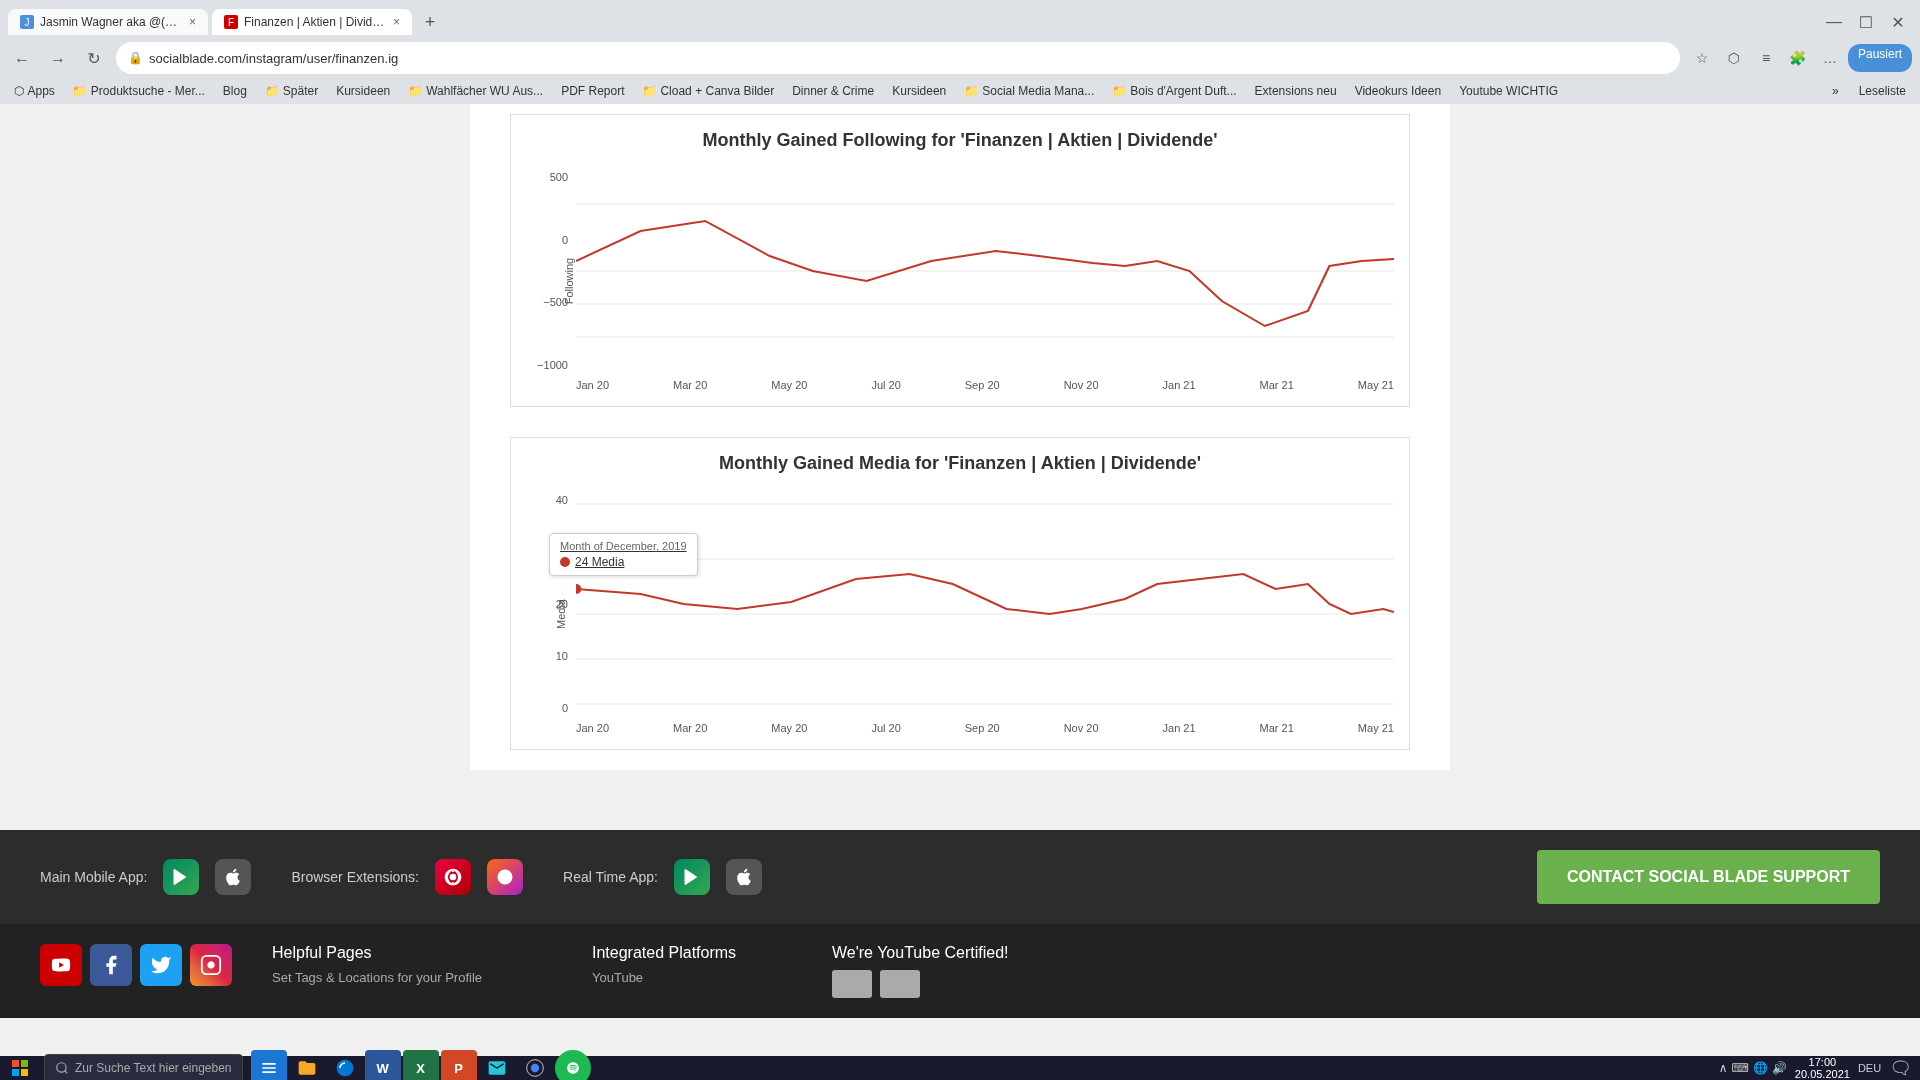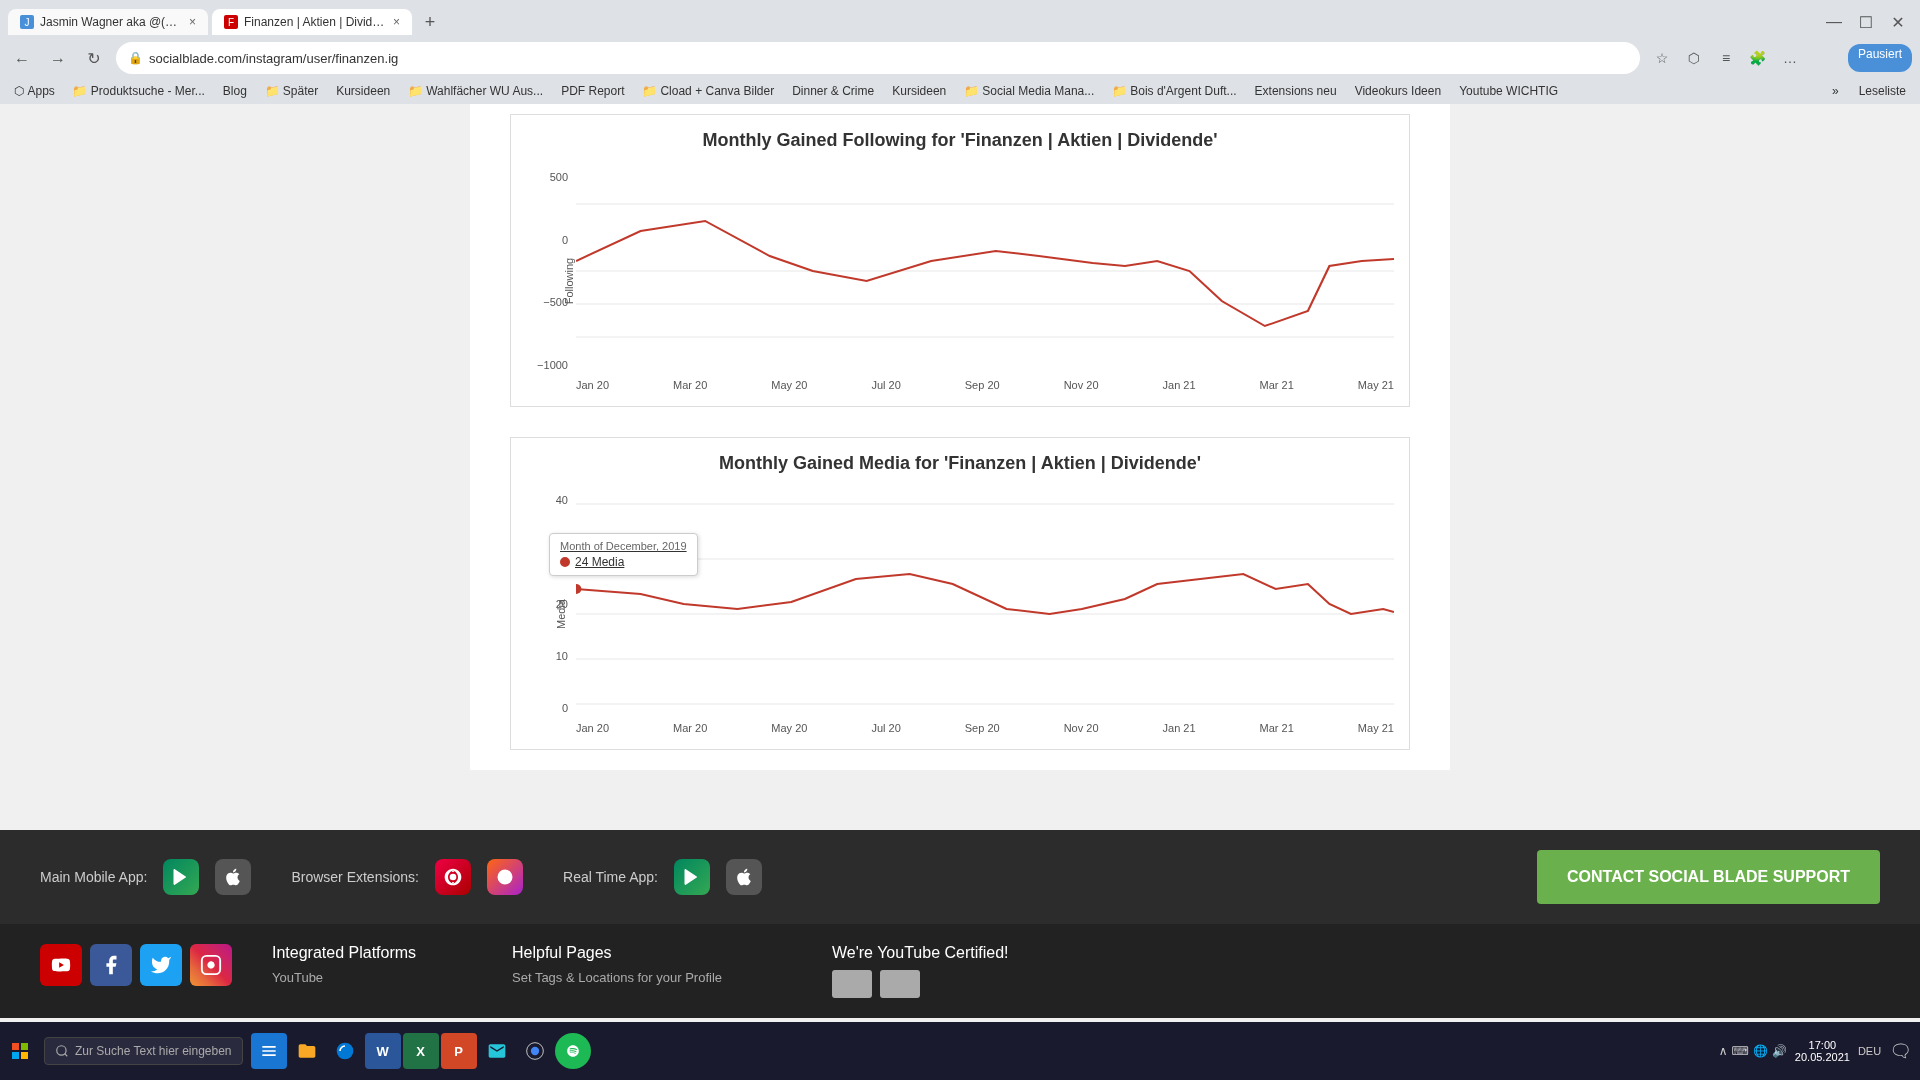--- a/index.html
+++ b/index.html
@@ -13,21 +13,21 @@
     .tab-favicon { width: 14px; height: 14px; border-radius: 2px; }
     .tab-title { flex: 1; white-space: nowrap; overflow: hidden; text-overflow: ellipsis; font-size: 12px; }
     .tab-close { font-size: 12px; color: #666; cursor: pointer; }
     .new-tab-btn { width: 28px; height: 28px; display: flex; align-items: center; justify-content: center; border-radius: 50%; font-size: 18px; color: #555; cursor: pointer; }
     .address-bar { display: flex; align-items: center; background: #dee1e6; padding: 6px 8px; gap: 8px; }
     .nav-btn { width: 28px; height: 28px; display: flex; align-items: center; justify-content: center; border-radius: 50%; cursor: pointer; font-size: 16px; color: #555; }
     .url-bar { flex: 1; height: 32px; background: #fff; border-radius: 16px; display: flex; align-items: center; padding: 0 12px; font-size: 13px; color: #333; }
     .url-icon { margin-right: 6px; color: #666; font-size: 12px; }
     .address-icons { display: flex; gap: 4px; }
     .address-icon { width: 28px; height: 28px; display: flex; align-items: center; justify-content: center; border-radius: 50%; cursor: pointer; font-size: 14px; color: #555; }
-    .profile-btn { background: #4a90d9; border-radius: 12px; padding: 3px 10px; color: #fff; font-size: 12px; cursor: pointer; margin-left: 40px; }
+    .profile-btn { background: #4a90d9; border-radius: 12px; padding: 3px 10px; color: #fff; font-size: 12px; cursor: pointer; }
     .bookmarks-bar { display: flex; align-items: center; background: #dee1e6; padding: 2px 8px 4px; gap: 6px; font-size: 12px; }
     .bookmark-item { display: flex; align-items: center; gap: 3px; padding: 2px 6px; border-radius: 4px; cursor: pointer; white-space: nowrap; color: #333; }
     .bookmarks-more { margin-left: auto; padding: 2px 8px; cursor: pointer; }
     .chart-title { text-align: center; font-size: 18px; font-weight: bold; color: #333; margin-bottom: 20px; }
 
     
     .tooltip-box { position: absolute; top: 95px; left: 38px; background: #fff; border: 1px solid #ccc; border-radius: 4px; padding: 6px 10px; font-size: 12px; color: #333; z-index: 10; box-shadow: 1px 1px 4px rgba(0,0,0,0.15); text-decoration: underline; }
     .tooltip-header { font-size: 11px; color: #666; margin-bottom: 3px; }
     .tooltip-value { display: flex; align-items: center; gap: 5px; }
     .tooltip-dot { width: 10px; height: 10px; border-radius: 50%; background: #c0392b; border: 2px solid #c0392b; }
@@ -44,21 +44,21 @@
     .youtube-icon { background: #c00; }
     .facebook-icon { background: #3b5998; }
     .twitter-icon { background: #1da1f2; }
     .instagram-icon { background: linear-gradient(45deg, #f09433, #e6683c, #dc2743, #cc2366, #bc1888); }
     .footer-links-title { color: #fff; font-size: 16px; margin-bottom: 8px; }
     .footer-link { color: #aaa; font-size: 13px; margin-bottom: 4px; }
     .yt-certified-logo { display: flex; gap: 8px; margin-top: 8px; }
     .yt-logo-box { width: 40px; height: 28px; background: #aaa; border-radius: 3px; }
 
     
-    .taskbar { position: fixed; bottom: 0; left: 0; right: 0; height: 58px; background: #1a1a2e; display: flex; align-items: center; z-index: 100; }
+    .taskbar { position: fixed; bottom: 0; left: 0; right: 0; height: 24px; background: #1a1a2e; display: flex; align-items: center; z-index: 100; }
     .taskbar-start { width: 40px; height: 40px; display: flex; align-items: center; justify-content: center; }
     .taskbar-search { display: flex; align-items: center; background: #2a2a3e; border: 1px solid #444; border-radius: 4px; padding: 2px 10px; margin: 0 4px; gap: 6px; height: 28px; }
     .taskbar-search-text { color: #aaa; font-size: 12px; }
     .taskbar-apps { display: flex; gap: 2px; margin-left: 4px; }
     .taskbar-app { width: 36px; height: 36px; display: flex; align-items: center; justify-content: center; border-radius: 4px; }
     .taskbar-right { margin-left: auto; display: flex; align-items: center; gap: 8px; padding-right: 8px; }
     .taskbar-time { color: #fff; font-size: 11px; text-align: center; }
     .taskbar-systray { display: flex; align-items: center; gap: 4px; }
     .systray-icon { color: #ccc; font-size: 12px; }
 
@@ -333,28 +333,28 @@
       <div class="social-icon instagram-icon">
         <svg width="22" height="22" viewBox="0 0 24 24" fill="white">
             <rect x="2" y="2" width="20" height="20" rx="5" ry="5" fill="none" stroke="white" stroke-width="2"></rect>
             <path d="M16 11.37A4 4 0 1112.63 8 4 4 0 0116 11.37z" fill="white"></path>
             <line x1="17.5" y1="6.5" x2="17.51" y2="6.5" stroke="white" stroke-width="2"></line>
           </svg>
       </div>
     </div>
   </div>
 
+  <div style="color:#aaa;min-width:280px;">
+    <div class="footer-links-title">Helpful Pages</div>
+    <div class="footer-link">Set Tags &amp; Locations for your Profile</div>
+  </div>
+
   <div style="color:#aaa;min-width:200px;">
     <div class="footer-links-title">Integrated Platforms</div>
     <div class="footer-link">YouTube</div>
-  </div>
-
-  <div style="color:#aaa;min-width:280px;">
-    <div class="footer-links-title">Helpful Pages</div>
-    <div class="footer-link">Set Tags &amp; Locations for your Profile</div>
   </div>
 
   <div style="color:#ccc;">
     <div class="footer-links-title">We're YouTube Certified!</div>
     <div class="yt-certified-logo">
       <div class="yt-logo-box"></div>
       <div class="yt-logo-box"></div>
     </div>
   </div>
 </div>

